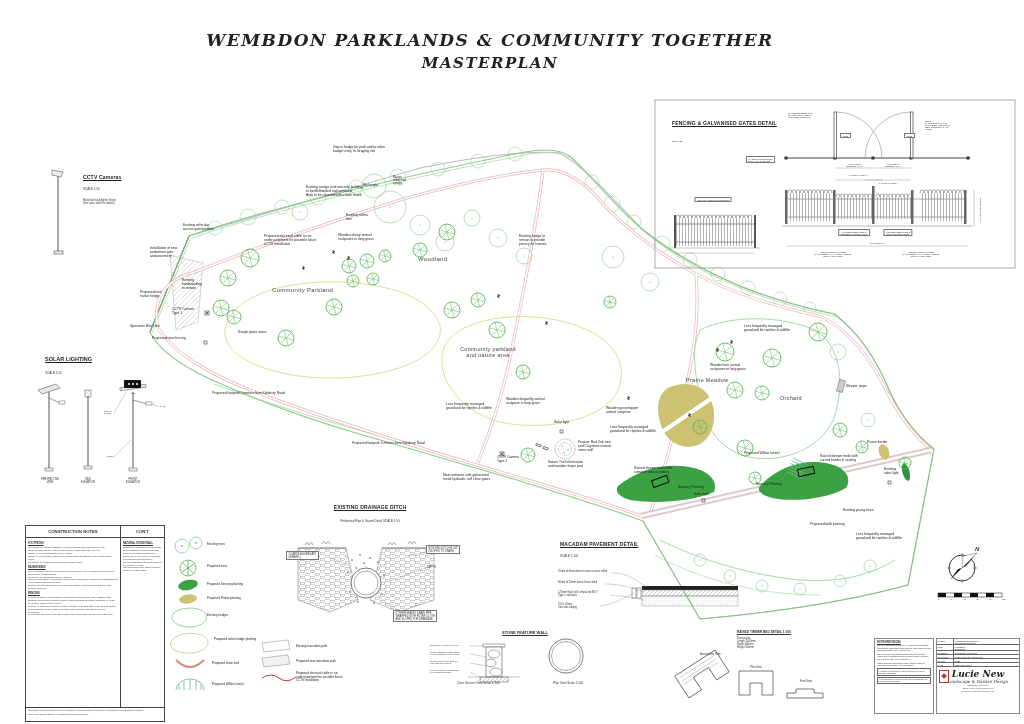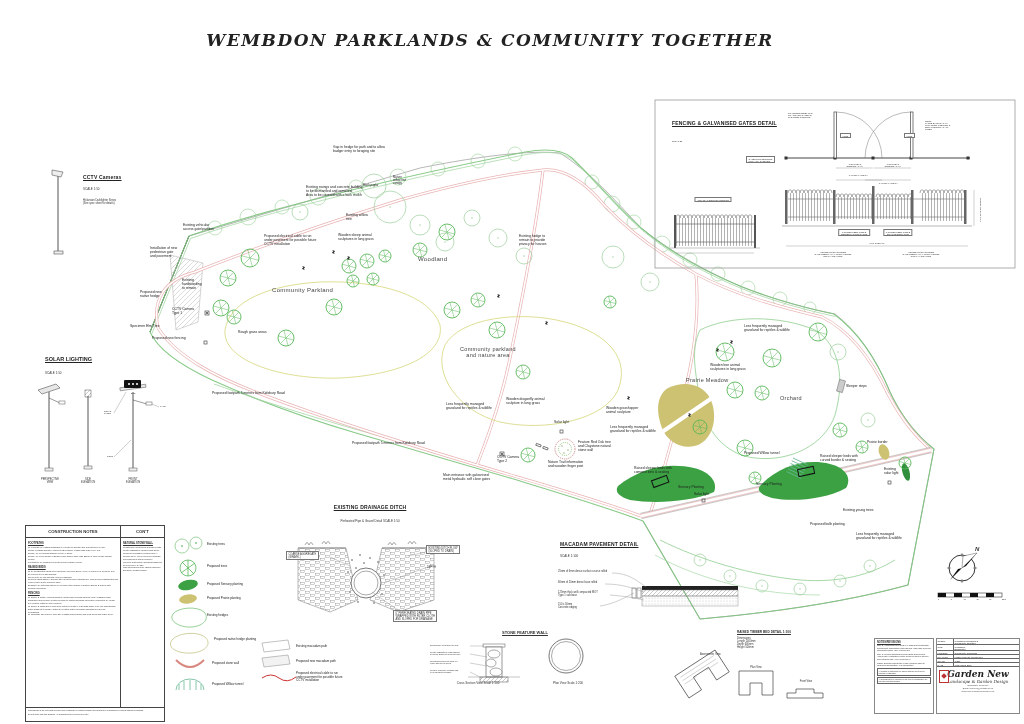--- a/index.html
+++ b/index.html
@@ -746,20 +746,21 @@
       <rect x="938" y="593" width="64" height="4" fill="#fff" stroke="#333" stroke-width="0.6"></rect>
       <rect x="938" y="593" width="8" height="4" fill="#111"></rect>
         <rect x="954" y="593" width="8" height="4" fill="#111"></rect>
       <rect x="970" y="593" width="8" height="4" fill="#111"></rect>
         <rect x="986" y="593" width="8" height="4" fill="#111"></rect>
     </g>
   </svg>
 
   <div class="abs sheet-title">
     <div>WEMBDON PARKLANDS &amp; COMMUNITY TOGETHER</div>
+    <div class="l2">MASTERPLAN</div>
   </div>
 
   <div class="abs dt-title u" style="left:83px;top:174px">CCTV Cameras</div>
   <div class="abs dt-scale" style="left:83px;top:187px">SCALE 1:50</div>
   <div class="abs small pre" style="left:83px;top:199px">Hickvision Darkfighter Series
 (See spec sheet for details)</div>
 
   <div class="abs dt-title-lg u" style="left:45px;top:356px">SOLAR LIGHTING</div>
   <div class="abs dt-scale" style="left:45px;top:371px">SCALE 1:50</div>
   <div class="abs tiny c" style="left:133px;top:392px">SUN</div>
@@ -924,21 +925,21 @@
         <span class="tb-value">1:250</span>
       </div>
     <div class="tb-row">
         <span class="tb-label">DATE</span>
         <span class="tb-value">14th March 2019</span>
       </div>
     <div style="position:relative;padding-top:2px">
       <div style="position:absolute;left:2px;top:3px;width:8px;height:11px;border:0.8px solid #b33">
         <div style="position:absolute;left:1.5px;top:2.5px;width:4px;height:4px;background:#b33;transform:rotate(45deg)"></div>
       </div>
-      <div class="logo-name">Garden New</div>
+      <div class="logo-name">Lucie New</div>
       <div class="logo-sub">Landscape &amp; Garden Design</div>
       <div class="logo-contact">Bridgwater, Somerset
 Email: lucienew@hotmail.co.uk
 www.lucienewgardendesign.co.uk</div>
     </div>
   </div>
 
   <div class="abs" style="left:975px;top:546px;font-size:6px;font-style:italic;font-weight:bold">N</div>
   <div id="scalebar-ticks">
       <div style="position: absolute; left: 938px; top: 598px; font-size: 2px; color: rgb(51, 51, 51);">0</div>

